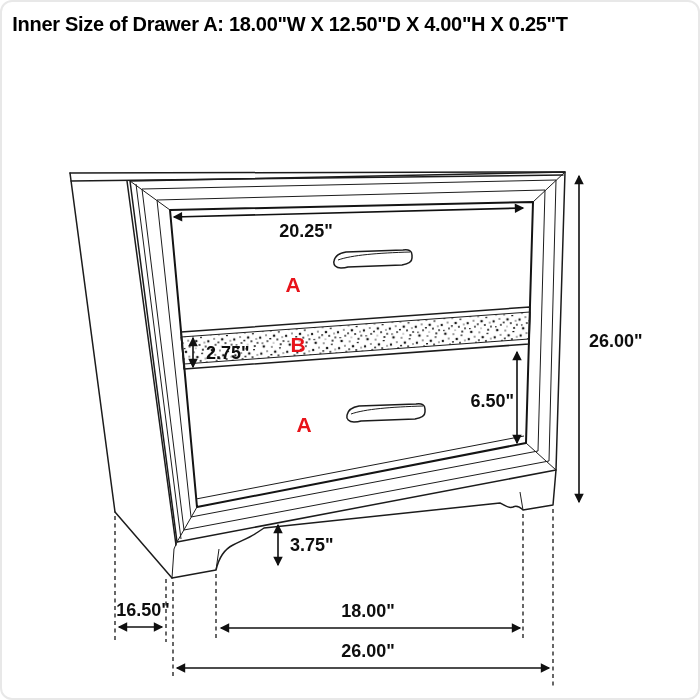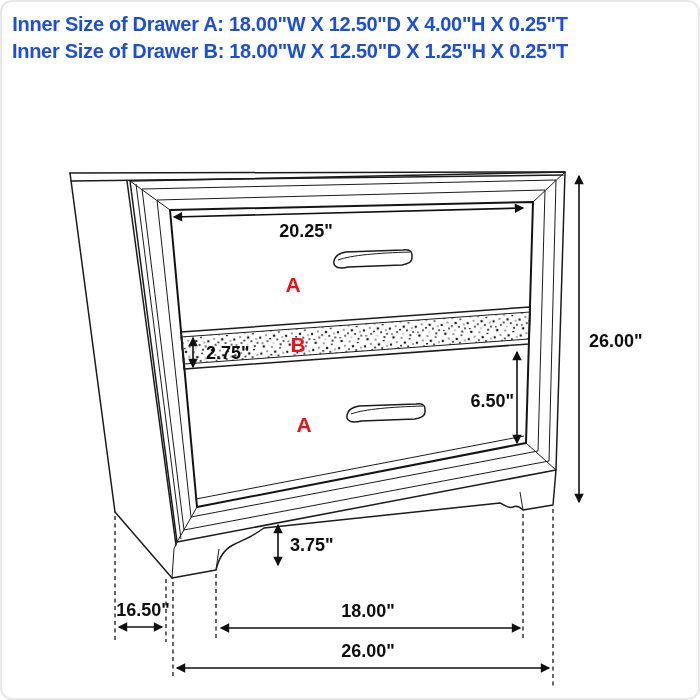--- a/index.html
+++ b/index.html
@@ -1,35 +1,34 @@
 <!DOCTYPE html>
 <html><head>
 <meta charset="utf-8">
 <style>
   html,body{margin:0;padding:0;background:#ffffff;}
   body{width:700px;height:700px;position:relative;font-family:"Liberation Sans",sans-serif;overflow:hidden;}
   .rounded-frame{position:absolute;inset:0;border:2px solid #e8e8e8;border-radius:12px;pointer-events:none;}
   .title{position:absolute;top:11px;left:0;width:580px;text-align:center;
-         font-weight:bold;font-size:20px;line-height:27px;letter-spacing:-0.3px;color:#1d4ed8;}
+         font-weight:bold;font-size:20px;line-height:27px;letter-spacing:-0.3px;color:#000000;}
   .title div{white-space:nowrap;}
   svg{position:absolute;left:0;top:0;}
   .ln{stroke:#1c1c1c;stroke-width:1.5;fill:none;stroke-linecap:round;stroke-linejoin:round;}
   .ln-thin{stroke:#1c1c1c;stroke-width:1;fill:none;}
   .ln-thick{stroke:#141414;stroke-width:2;fill:none;stroke-linejoin:round;}
   .dimln{stroke:#101010;stroke-width:1.6;fill:none;}
   .dash{stroke:#161616;stroke-width:1.3;fill:none;stroke-dasharray:4 3.5;}
   .dim{font-size:18px;font-weight:bold;fill:#0e0e0e;}
   .red{font-size:21px;font-weight:bold;fill:#e8131a;}
 </style>
 </head>
 <body>
 
 <div class="title">
   <div>Inner Size of Drawer A: 18.00"W X 12.50"D X 4.00"H X 0.25"T</div>
-  <div>Inner Size of Drawer B: 18.00"W X 12.50"D X 1.25"H X 0.25"T</div>
 </div>
 
 <svg width="700" height="700" viewBox="0 0 700 700">
   <defs>
     <marker id="arr" viewBox="0 0 10 10" refX="8.6" refY="5" markerWidth="13" markerHeight="9.5" orient="auto-start-reverse" markerUnits="userSpaceOnUse">
       <path d="M0,0 L10,5 L0,10 Z" fill="#101010"></path>
     </marker>
     <pattern id="speckle" width="26" height="16" patternUnits="userSpaceOnUse" patternTransform="rotate(-4)">
       <circle cx="2" cy="3" r="1.2" fill="#1b1b1b"></circle>
       <circle cx="9" cy="7" r="0.9" fill="#1b1b1b"></circle>

